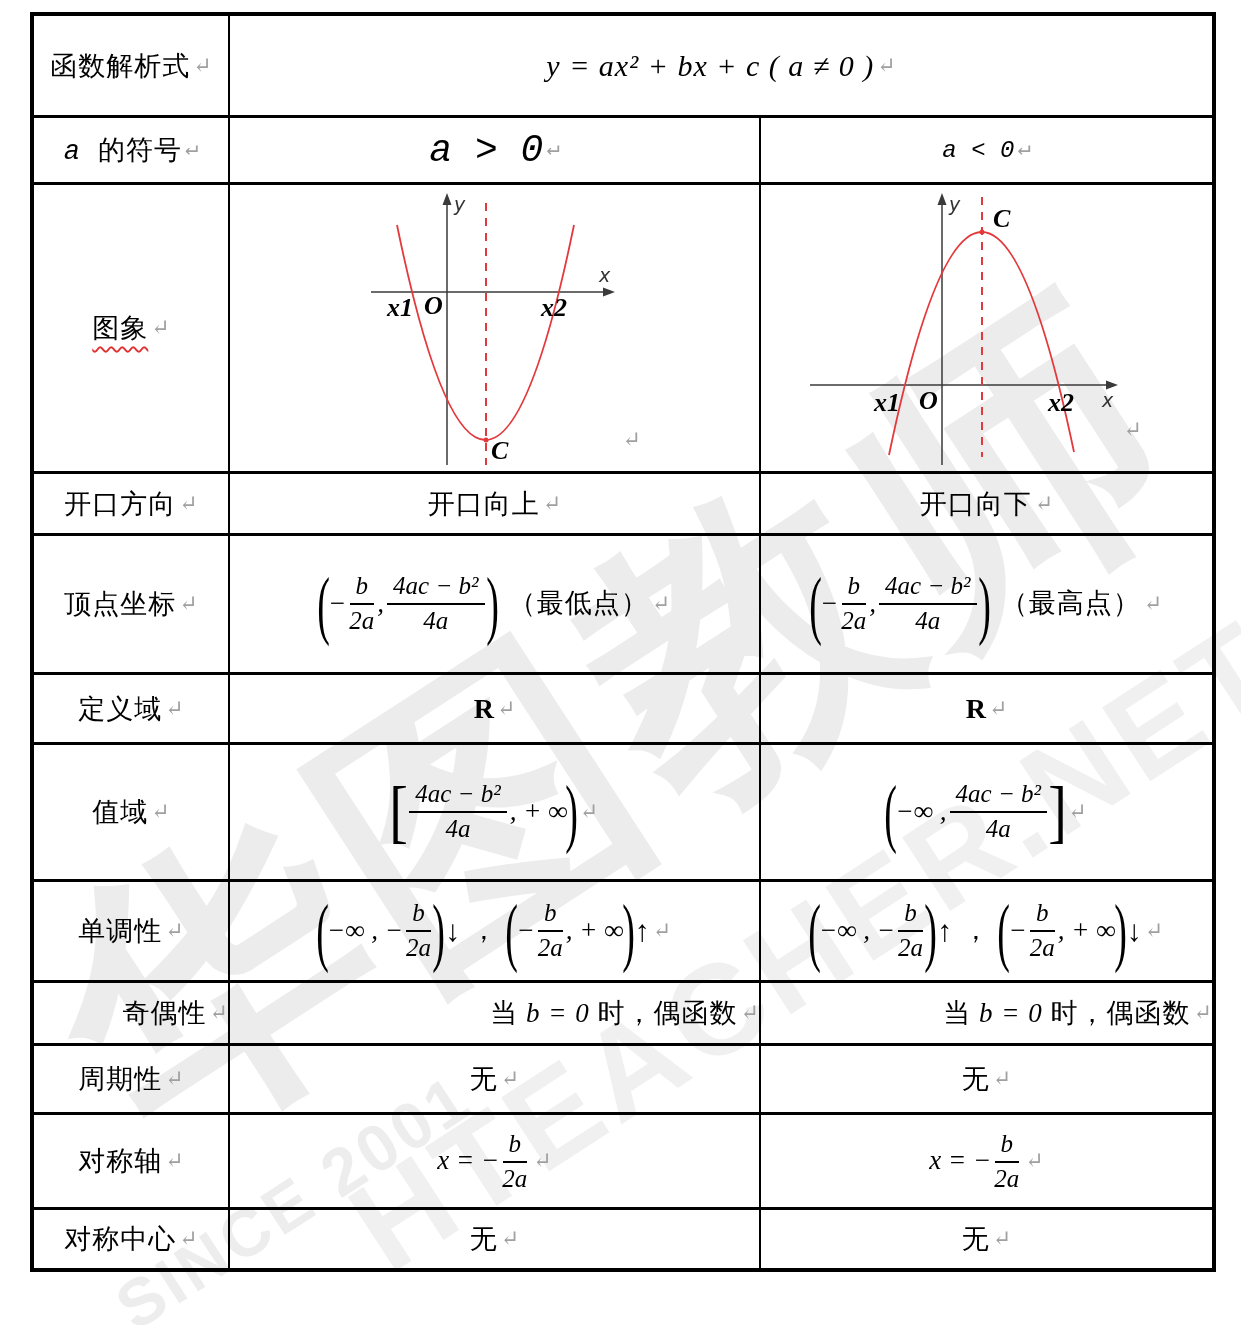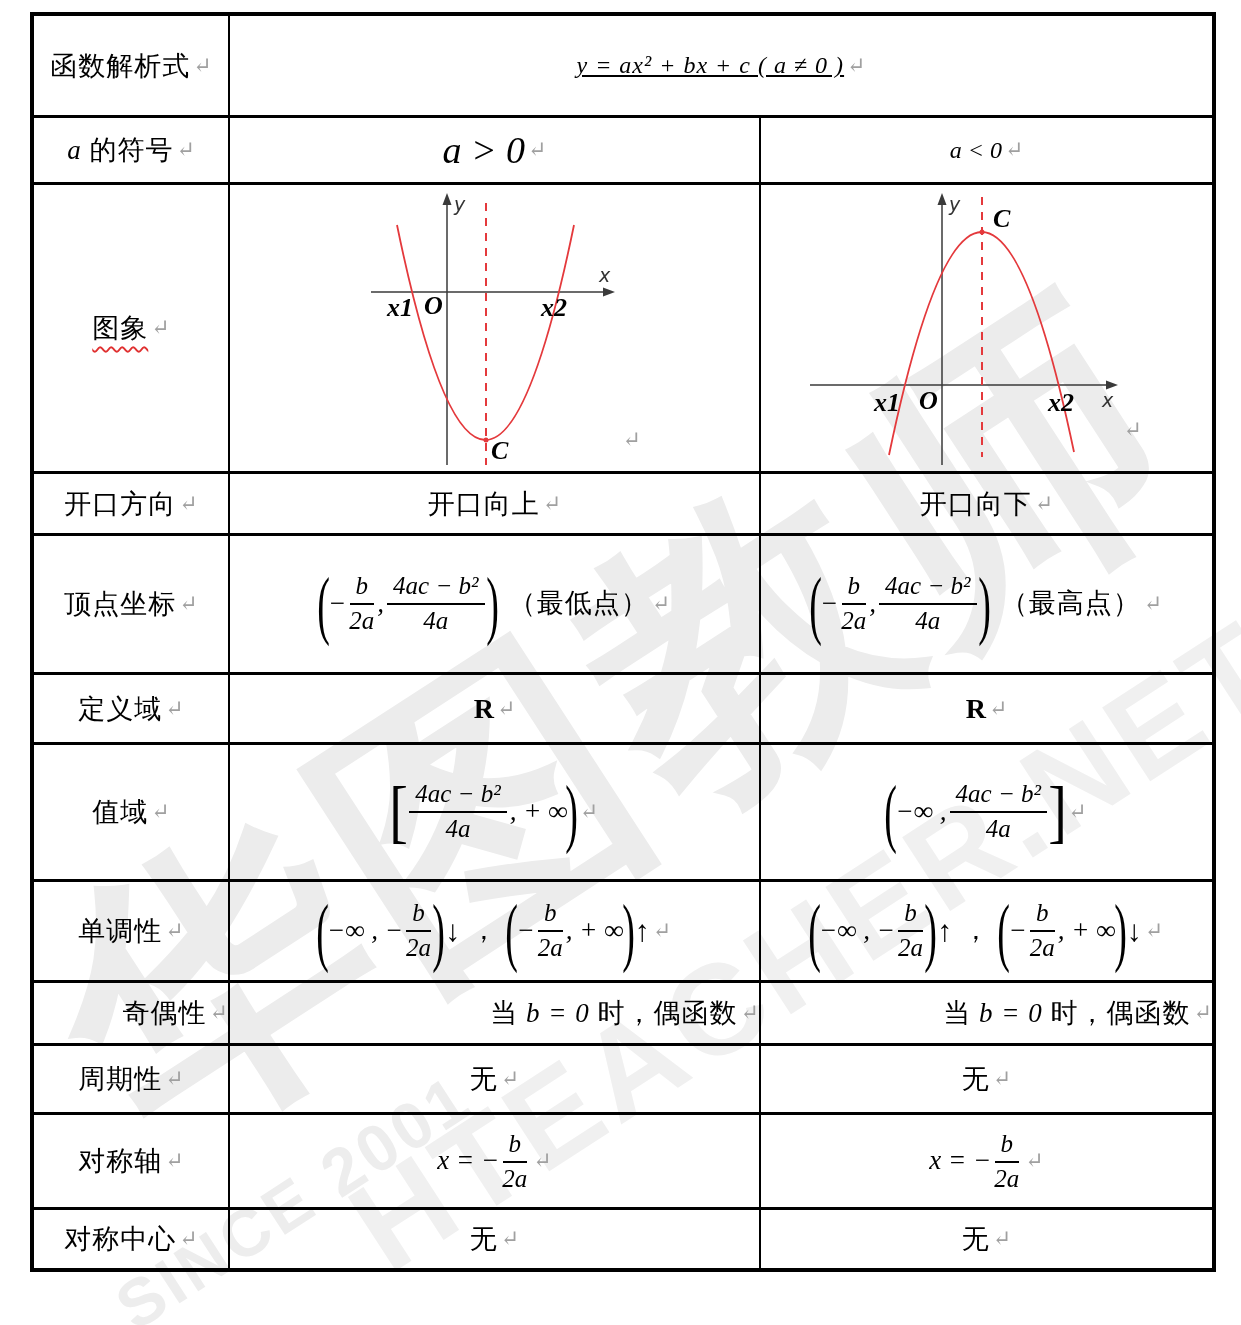--- a/index.html
+++ b/index.html
@@ -22,21 +22,21 @@
 
   
   table.tbl{position:absolute;left:30px;top:12px;width:1182px;z-index:1;
             border-collapse:collapse;background:transparent;table-layout:fixed;}
   .tbl td{border-left:2px solid #000;border-right:2px solid #000;
           border-top:3px solid #000;border-bottom:3px solid #000;
           text-align:center;vertical-align:middle;padding:0;position:relative;}
   table.tbl{border:4px solid #000;}
 
   .r-expr  td{height:99px;}
-  .r-sign  td{height:64px;}
+  .r-sign  td{height:64px;font-family:Liberation Mono, monospace;}
   .r-graph td{height:284px;}
   .r-dir   td{height:59px;}
   .r-vert  td{height:136px;}
   .r-dom   td{height:67px;}
   .r-rng   td{height:134px;}
   .r-mono  td{height:98px;}
   .r-par   td{height:60px;text-align:right;}
   .r-per   td{height:66px;}
   .r-axis  td{height:92px;text-decoration:underline;}
   .r-ctr   td{height:58px;}
@@ -53,21 +53,21 @@
         font-style:italic;font-size:25px;line-height:1.2;}
   .frac .num{display:block;border-bottom:2px solid #000;padding:0 6px 2px;}
   .frac .den{display:block;padding-top:1px;}
   .big{font-size:76px;font-weight:400;line-height:0.9;display:inline-block;
        transform:scaleX(.5);margin:0 -8px;font-style:normal;}
   .bigsq{font-size:70px;font-weight:400;line-height:0.9;display:inline-block;
        transform:scaleX(.8);margin:0 -4px;font-style:normal;}
   .arrow{font-size:30px;font-style:normal;margin-left:2px;}
   .csep{font-size:27px;margin:0 10px;font-style:normal;}
   .note{font-size:27px;margin-left:12px;font-style:normal;letter-spacing:1px;}
-  .exprline{font-size:24px;font-style:italic;letter-spacing:1px;text-decoration:underline;}
+  .exprline{font-size:30px;font-style:italic;letter-spacing:1px;}
   .wavy{text-decoration-line:underline;text-decoration-style:wavy;
         text-decoration-color:#e03030;text-decoration-thickness:2px;text-underline-offset:9px;}
   .graph-pmark{position:absolute;color:#a0a0a0;font-size:22px;}
   .gp-left{right:118px;bottom:18px;}
   .gp-right{right:70px;bottom:28px;}
   svg text{font-family:"Liberation Serif","DejaVu Serif",serif;}
   .axis-lab{font-family:"DejaVu Sans","Liberation Sans",sans-serif;}
 </style>
 </head>
 <body>

